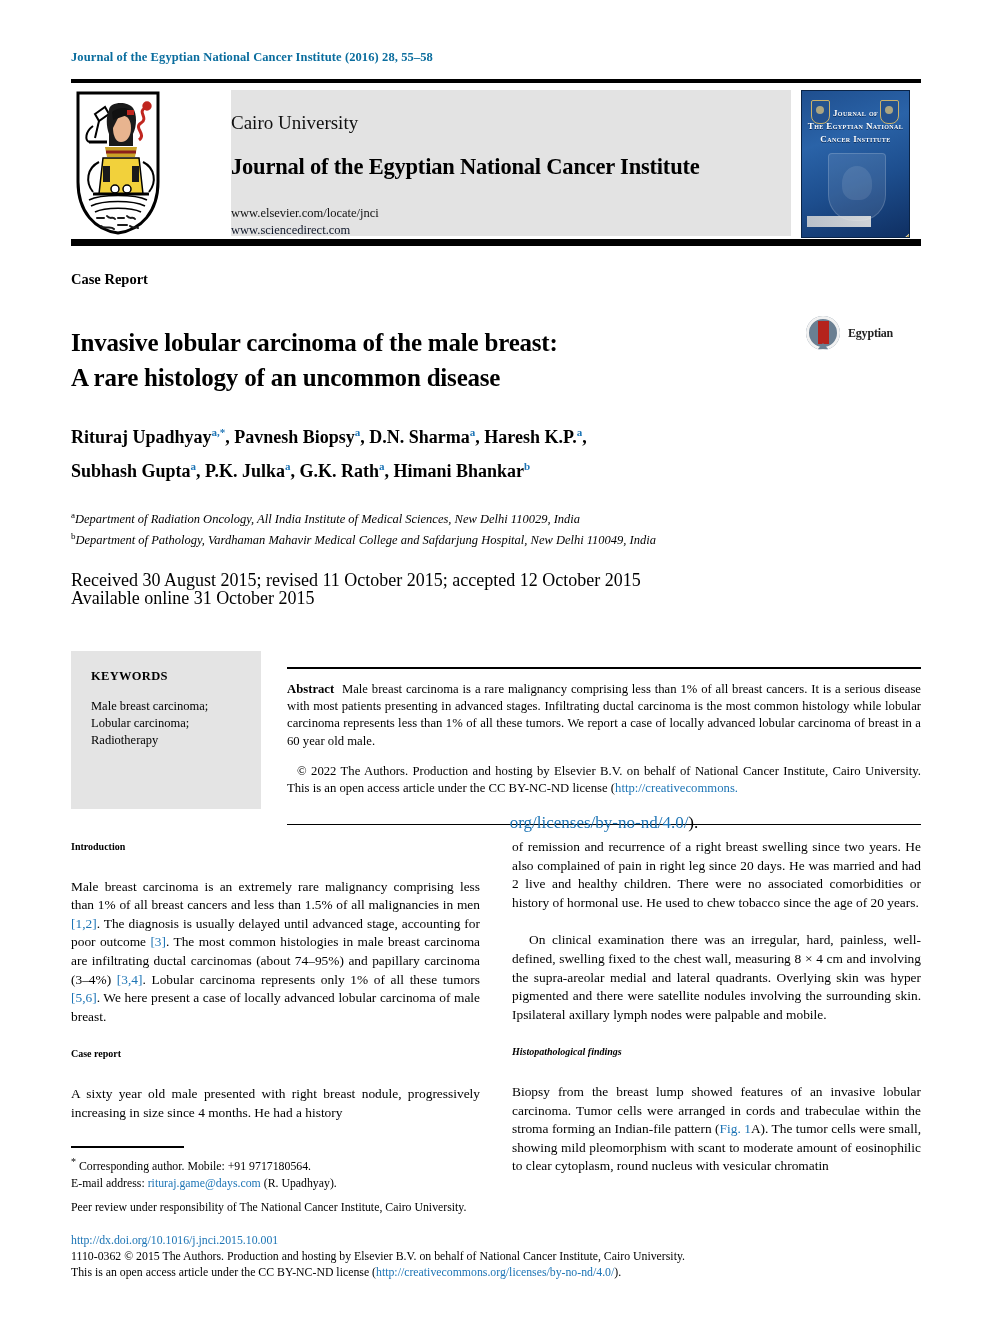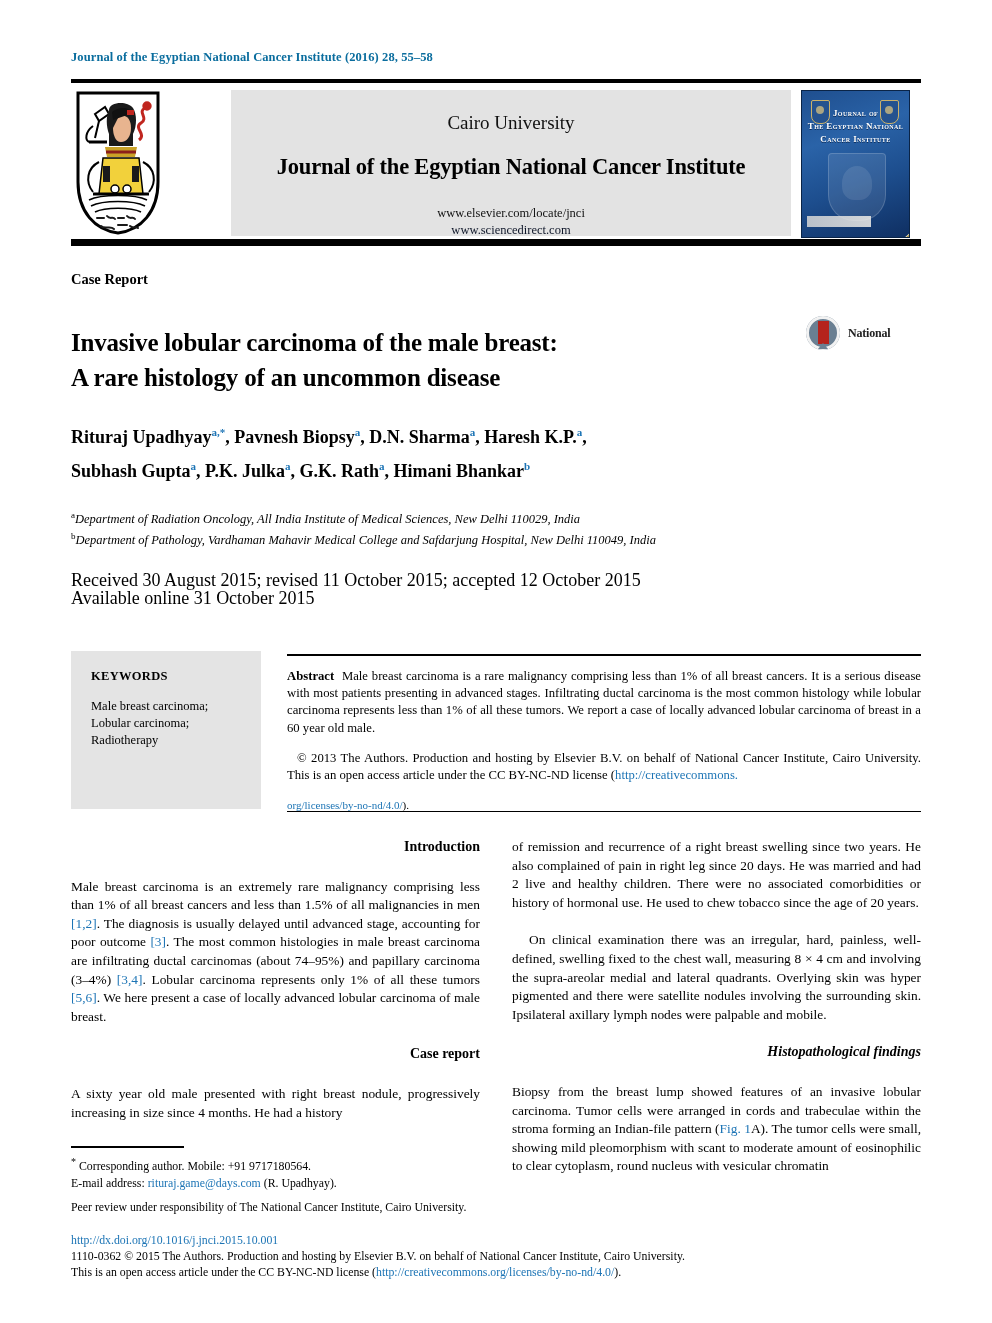--- a/index.html
+++ b/index.html
@@ -67,21 +67,21 @@
     width: 86px;
     height: 146px;
   }
   .masthead-center {
     position: absolute;
     left: 160px;
     top: 2px;
     width: 560px;
     height: 146px;
     background: #e3e3e3;
-    text-align: center;
+    text-align: left;
   }
   .mh-univ {
     margin-top: 22px;
     font-size: 19px;
     font-family: "Liberation Serif", serif;
     color: #111;
   }
   .mh-journal {
     margin-top: 20px;
     font-size: 22.5px;
@@ -306,21 +306,21 @@
     letter-spacing: .3px;
   }
   .kw-list {
     margin-top: 14px;
     font-size: 12.5px;
     line-height: 17px;
   }
   .abs {
     position: absolute;
     left: 216px;
-    top: 3px;
+    top: 16px;
     width: 634px;
     height: 158px;
     border-top: 2.5px solid #000;
     border-bottom: 1.5px solid #000;
     box-sizing: border-box;
   }
   .abs-body {
     margin-top: 12px;
     font-size: 12.7px;
     line-height: 17.2px;
@@ -328,41 +328,41 @@
   }
   .abs-lbl { font-weight: bold; }
   .abs-copy {
     margin-top: 1px;
     font-size: 12.7px;
     line-height: 17.2px;
     text-align: justify;
     text-indent: 10px;
   }
   .abs-copy-last {
-    text-align: left;
-    font-size: 11px;
+    text-align: center;
+    font-size: 17px;
     line-height: 17.2px;
   }
 
   
   .col {
     position: absolute;
     top: 838px;
     width: 409px;
     font-size: 13.4px;
     line-height: 18.6px;
     text-align: justify;
   }
   .col-left { left: 71px; }
   .col-right { left: 512px; }
   .sec-h {
-    font-size: 14px;
+    font-size: 10px;
     font-weight: bold;
     margin: 0 0 21px 0;
-    text-align: right;
+    text-align: left;
   }
   .sec-h.italic {
     font-style: italic;
     font-weight: bold;
   }
   p.body { margin: 0 0 19px 0; }
   p.body.indent { text-indent: 17px; margin-bottom: 0; }
   .lnk { color: #1c74b5; }
 
   
@@ -480,21 +480,21 @@
   <div class="artype">Case Report</div>
 
   <h1 class="title">
     <span>Invasive lobular carcinoma of the male breast:</span><br>
     <span>A rare histology of an uncommon disease</span>
   </h1>
 
   <div class="crossmark">
     <div class="cm-circle"></div>
     <div class="cm-ribbon"></div>
-    <div class="cm-text">National</div>
+    <div class="cm-text">Egyptian</div>
   </div>
 
   <div class="authors">
     <span id="author-line-1"><span>Rituraj Upadhyay</span><sup>a,*</sup>, <span>Pavnesh Biopsy</span><sup>a</sup>, <span>D.N. Sharma</span><sup>a</sup>, <span>Haresh K.P.</span><sup>a</sup>, </span><br>
     <span id="author-line-2"><span>Subhash Gupta</span><sup>a</sup>, <span>P.K. Julka</span><sup>a</sup>, <span>G.K. Rath</span><sup>a</sup>, <span>Himani Bhankar</span><sup>b</sup></span>
   </div>
 
   <div class="affils" id="affiliation-list">
       <div><sup>a</sup><span>Department of Radiation Oncology, All India Institute of Medical Sciences, New Delhi 110029, India</span></div>
       <div><sup>b</sup><span>Department of Pathology, Vardhaman Mahavir Medical College and Safdarjung Hospital, New Delhi 110049, India</span></div>
@@ -512,21 +512,21 @@
           <div>Male breast carcinoma;</div>
           <div>Lobular carcinoma;</div>
           <div>Radiotherapy</div>
         </div>
     </div>
     <div class="abs">
       <p class="abs-body">
         <span class="abs-lbl">Abstract</span>&nbsp;&nbsp;<span>Male breast carcinoma is a rare malignancy comprising less than 1% of all breast cancers. It is a serious disease with most patients presenting in advanced stages. Infiltrating ductal carcinoma is the most common histology while lobular carcinoma represents less than 1% of all these tumors. We report a case of locally advanced lobular carcinoma of breast in a 60 year old male.</span>
       </p>
       <p class="abs-copy">
-        <span>© 2013 The Authors. Production and hosting by Elsevier B.V. on behalf of National Cancer Institute, Cairo University.  This is an open access article under the CC BY-NC-ND license (</span><span class="lnk">http://creativecommons.</span>
+        <span>© 2022 The Authors. Production and hosting by Elsevier B.V. on behalf of National Cancer Institute, Cairo University.  This is an open access article under the CC BY-NC-ND license (</span><span class="lnk">http://creativecommons.</span>
       </p>
       <p class="abs-copy-last">
         <span class="lnk">org/licenses/by-no-nd/4.0/</span><span>).</span>
       </p>
     </div>
   </div>
 
   <div class="col col-left">
     <div class="sec-h">Introduction</div>
 

